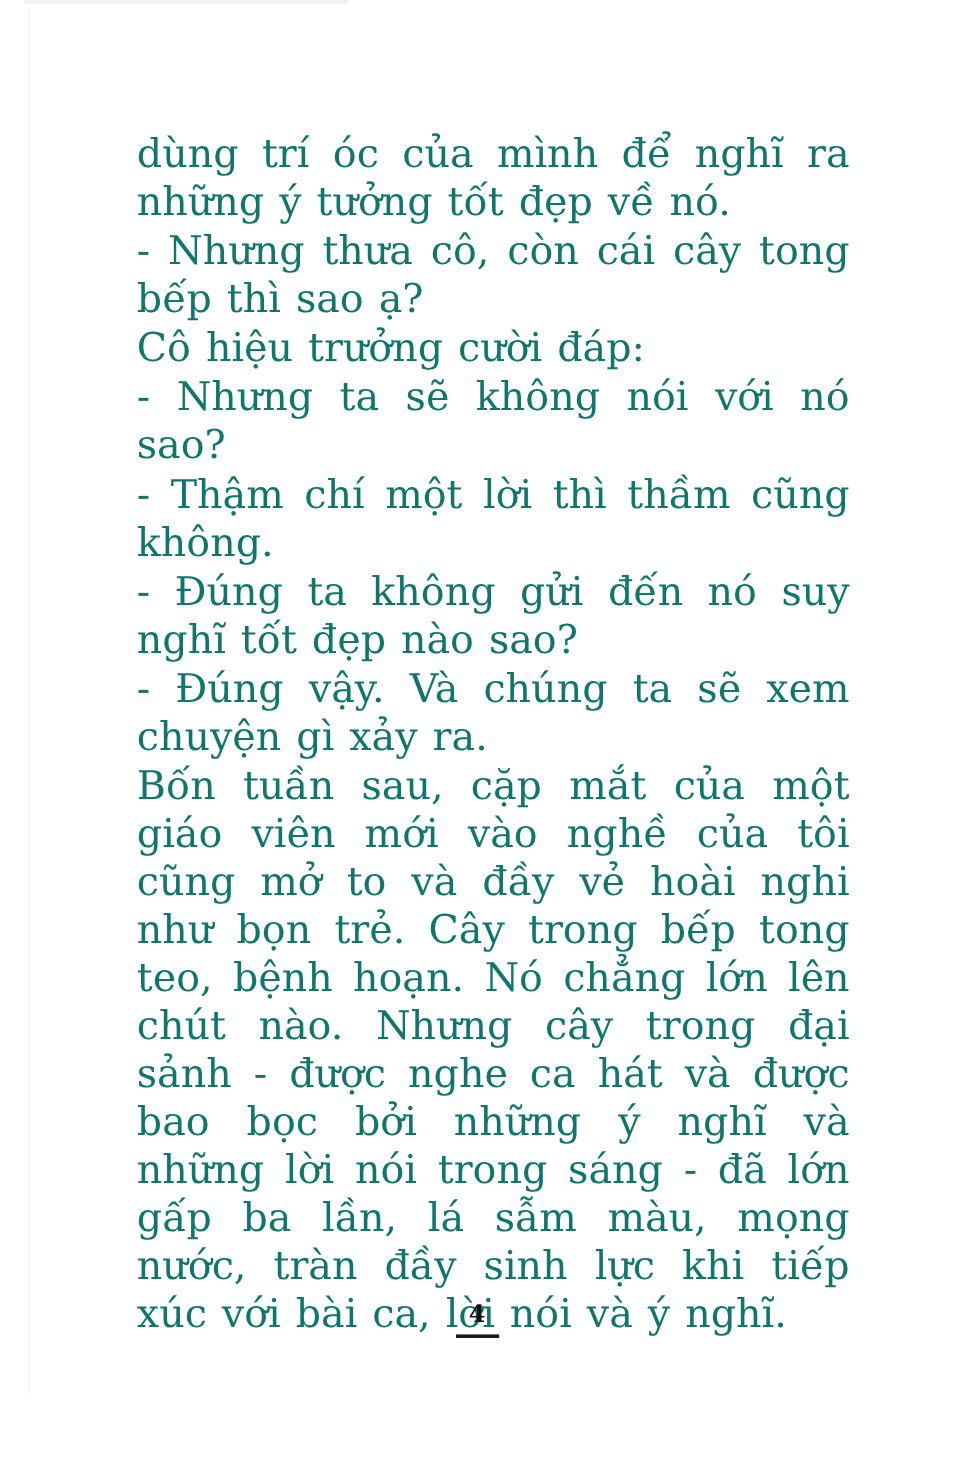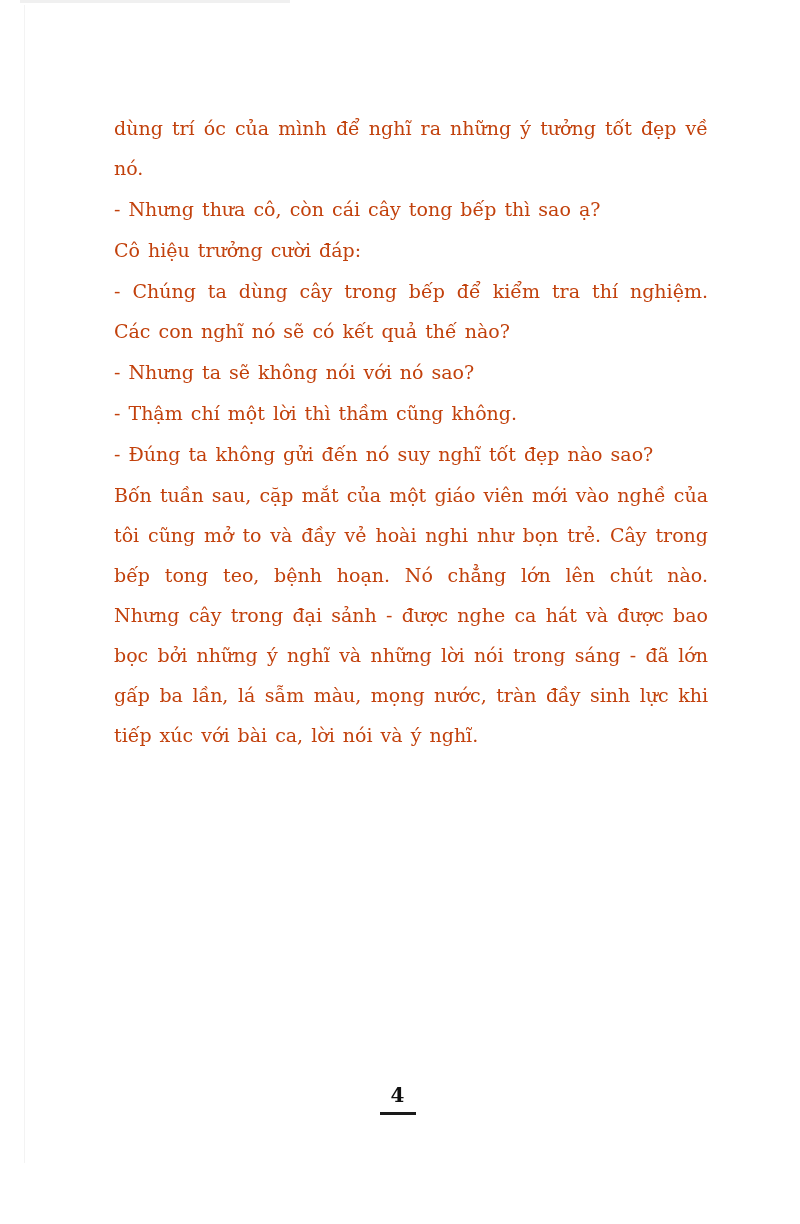--- a/index.html
+++ b/index.html
@@ -30,22 +30,22 @@
     left: 24px; top: 5px;
     width: 1px; height: 1158px;
     background: #f3f3f3;
   }
   .text-block {
     position: absolute;
     left: 114px;
     top: 108px;
     width: 594px;
     font-family: "DejaVu Serif", "Liberation Serif", serif;
-    font-size: 19px;
-    color: #c2410c;
+    font-size: 33px;
+    color: #0f766e;
   }
   .para {
     margin: 0;
     text-align: justify;
     text-align-last: left;
     line-height: 40px;
     word-spacing: 2px;
   }
   .para + .para { margin-top: 1px; }
   .page-number {
@@ -73,22 +73,22 @@
 <body>
 
 <div class="page">
   <div class="scan-edge-top"></div>
   <div class="scan-edge-left"></div>
 
   <div class="text-block">
     <p class="para">dùng trí óc của mình để nghĩ ra những ý tưởng tốt đẹp về nó.</p>
     <p class="para">- Nhưng thưa cô, còn cái cây tong bếp thì sao ạ?</p>
     <p class="para">Cô hiệu trưởng cười đáp:</p>
-    <p class="para">- Chúng ta dùng cây trong bếp để kiểm tra thí nghiệm. Các con nghĩ nó sẽ có kết quả thế nào?</p>
     <p class="para">- Nhưng ta sẽ không nói với nó sao?</p>
     <p class="para">- Thậm chí một lời thì thầm cũng không.</p>
     <p class="para">- Đúng ta không gửi đến nó suy nghĩ tốt đẹp nào sao?</p>
+    <p class="para">- Đúng vậy. Và chúng ta sẽ xem chuyện gì xảy ra.</p>
     <p class="para">Bốn tuần sau, cặp mắt của một giáo viên mới vào nghề của tôi cũng mở to và đầy vẻ hoài nghi như bọn trẻ. Cây trong bếp tong teo, bệnh hoạn. Nó chẳng lớn lên chút nào. Nhưng cây trong đại sảnh - được nghe ca hát và được bao bọc bởi những ý nghĩ và những lời nói trong sáng - đã lớn gấp ba lần, lá sẫm màu, mọng nước, tràn đầy sinh lực khi tiếp xúc với bài ca, lời nói và ý nghĩ.</p>
   </div>
 
   <div class="page-number">4</div>
   <div class="page-number-rule"></div>
 </div>
 
 </body></html>

